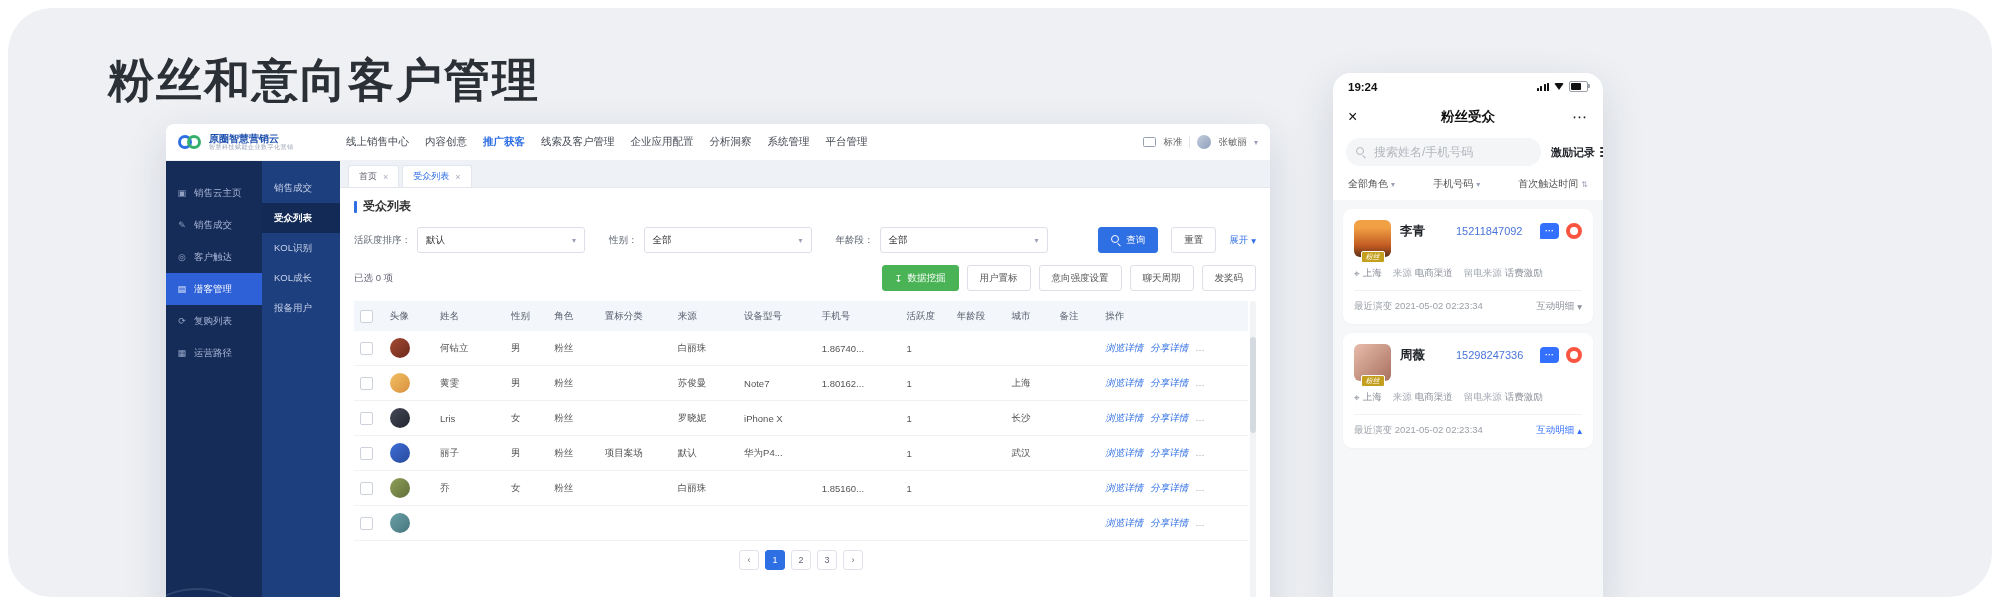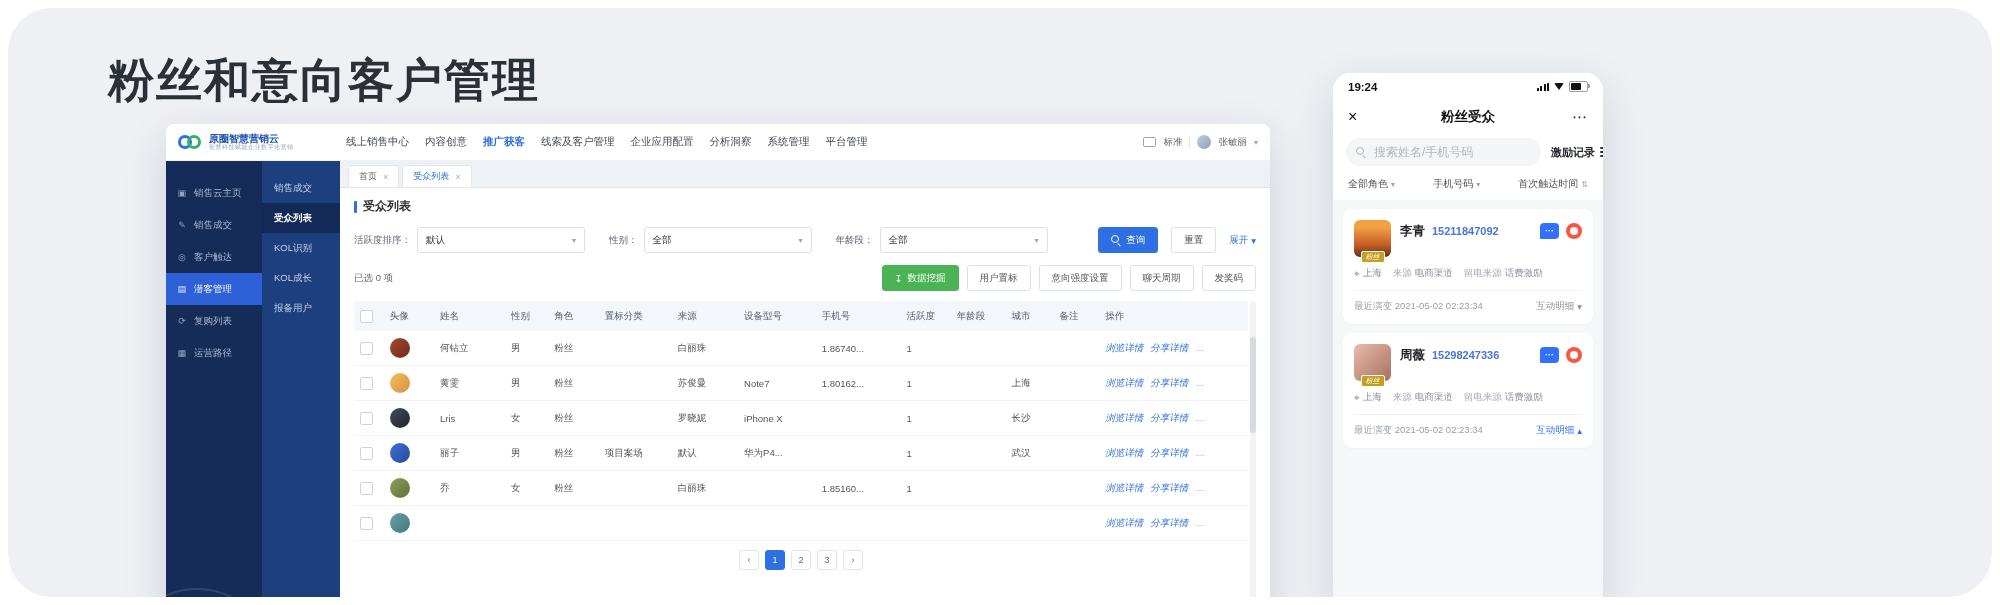--- a/index.html
+++ b/index.html
@@ -120,21 +120,21 @@
   .m-body{flex:1;padding:9px 10px;overflow:hidden;}
   .mcard{background:#fff;border-radius:9px;padding:11px;margin-bottom:9px;box-shadow:0 1px 2px rgba(20,30,60,.03);}
   .mhead{display:flex;gap:9px;align-items:flex-start;}
   .mav{width:37px;height:37px;border-radius:6px;position:relative;flex:0 0 37px;}
   .m0{background:linear-gradient(180deg,#f2a044 20%,#c05a22 70%,#5c2f18);}
   .m1{background:linear-gradient(135deg,#e8bcab,#a8705f);}
   .m2{background:linear-gradient(135deg,#d3d6db,#a9aeb6);}
   .mtag{position:absolute;left:50%;transform:translateX(-50%);bottom:-6px;background:#c49f1d;color:#fff;font-size:7px;
     padding:1px 4px;border-radius:2px;white-space:nowrap;border:1px solid #fff;line-height:1.2;}
   .mname{font-size:12.5px;font-weight:bold;color:#23262b;display:flex;gap:7px;align-items:baseline;padding-top:3px;}
-  .mphone{font-size:11px;color:#4a74d9;font-weight:bold;}
+  .mphone{font-size:11px;color:#4a74d9;font-weight:normal;margin-left:24px;}
   .micons{margin-left:auto;display:flex;gap:7px;align-items:center;padding-top:3px;}
   .chat{width:19px;height:16px;background:#3370ff;border-radius:4px 4px 4px 1px;color:#fff;font-size:9px;line-height:1;
     display:flex;align-items:center;justify-content:center;font-weight:bold;}
   .rec{width:8px;height:8px;border:4.5px solid #fa5541;border-radius:50%;background:#fff;}
   .mmeta{display:flex;gap:11px;margin-top:10px;font-size:9.5px;color:#8a8f99;white-space:nowrap;overflow:hidden;}
   .mseg{display:inline-flex;gap:3px;align-items:center;}
   .mlabel{color:#a6abb4;}
   .mdiv{height:1px;background:#f0f1f3;margin:10px 0 9px;}
   .mfoot{display:flex;justify-content:space-between;align-items:center;font-size:9.5px;color:#9aa0a8;}
   .dl{display:inline-flex;gap:3px;align-items:center;color:#8a8f99;}

